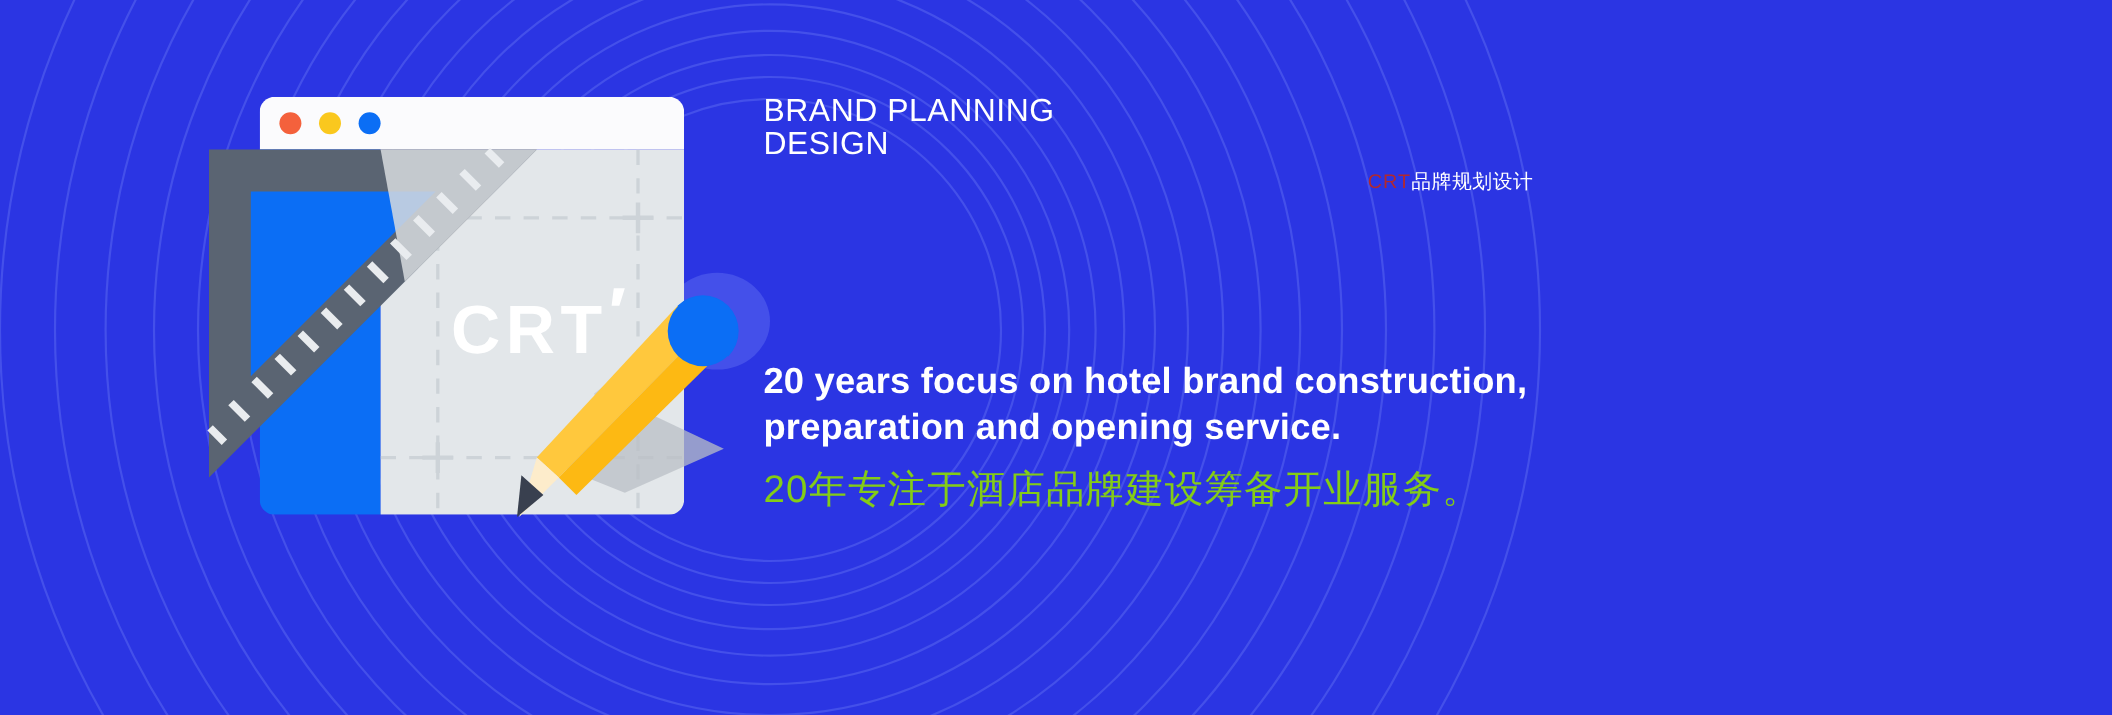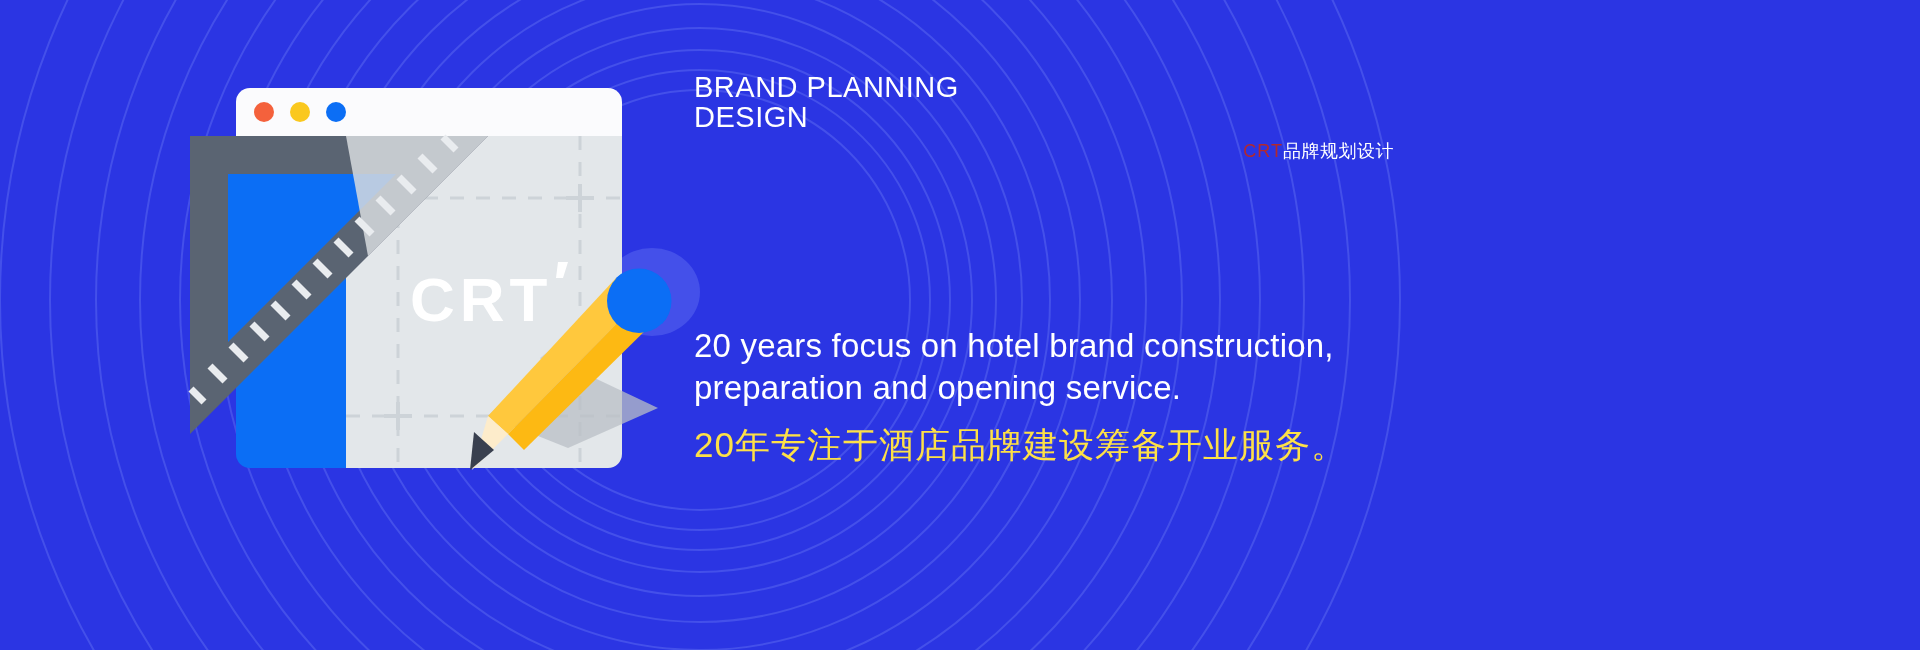--- a/index.html
+++ b/index.html
@@ -26,21 +26,21 @@
   }
   #illo-svg { display:block; width:500px; height:400px; overflow:visible; }
 
   
   #text-col {
     position:absolute;
     left:694px; top:0;
     width:1000px; height:650px;
   }
 
-  .eyebrow-block { position:absolute; left:0; top:72px; width:700px; }
+  .eyebrow-block { position:absolute; left:0; top:86px; width:700px; }
   .eyebrow {
     font-size:29px;
     line-height:1.05;
     letter-spacing:.5px;
     color:#ffffff;
     font-weight:400;
     white-space:pre-line;
   }
   .eyebrow-cn {
     margin-top:8px;
@@ -50,29 +50,29 @@
     letter-spacing:.5px;
     text-align:right;
   }
   .eyebrow-cn .brand { color:#b2292e; letter-spacing:1px; }
 
   .headline-block { position:absolute; left:0; top:325px; width:980px; }
   .headline-en {
     font-size:33px;
     line-height:1.28;
     color:#ffffff;
-    font-weight:400;
+    font-weight:700;
     letter-spacing:.2px;
     white-space:pre-line;
   }
   .headline-cn {
     margin-top:14px;
     font-size:35px;
     line-height:1.25;
-    color:#fde047;
+    color:#84cc16;
     font-weight:400;
     letter-spacing:1px;
   }
 </style>
 </head>
 <body>
 
 <div id="banner">
 
   <svg id="rings" viewBox="0 0 1920 650" preserveAspectRatio="none" aria-hidden="true">

